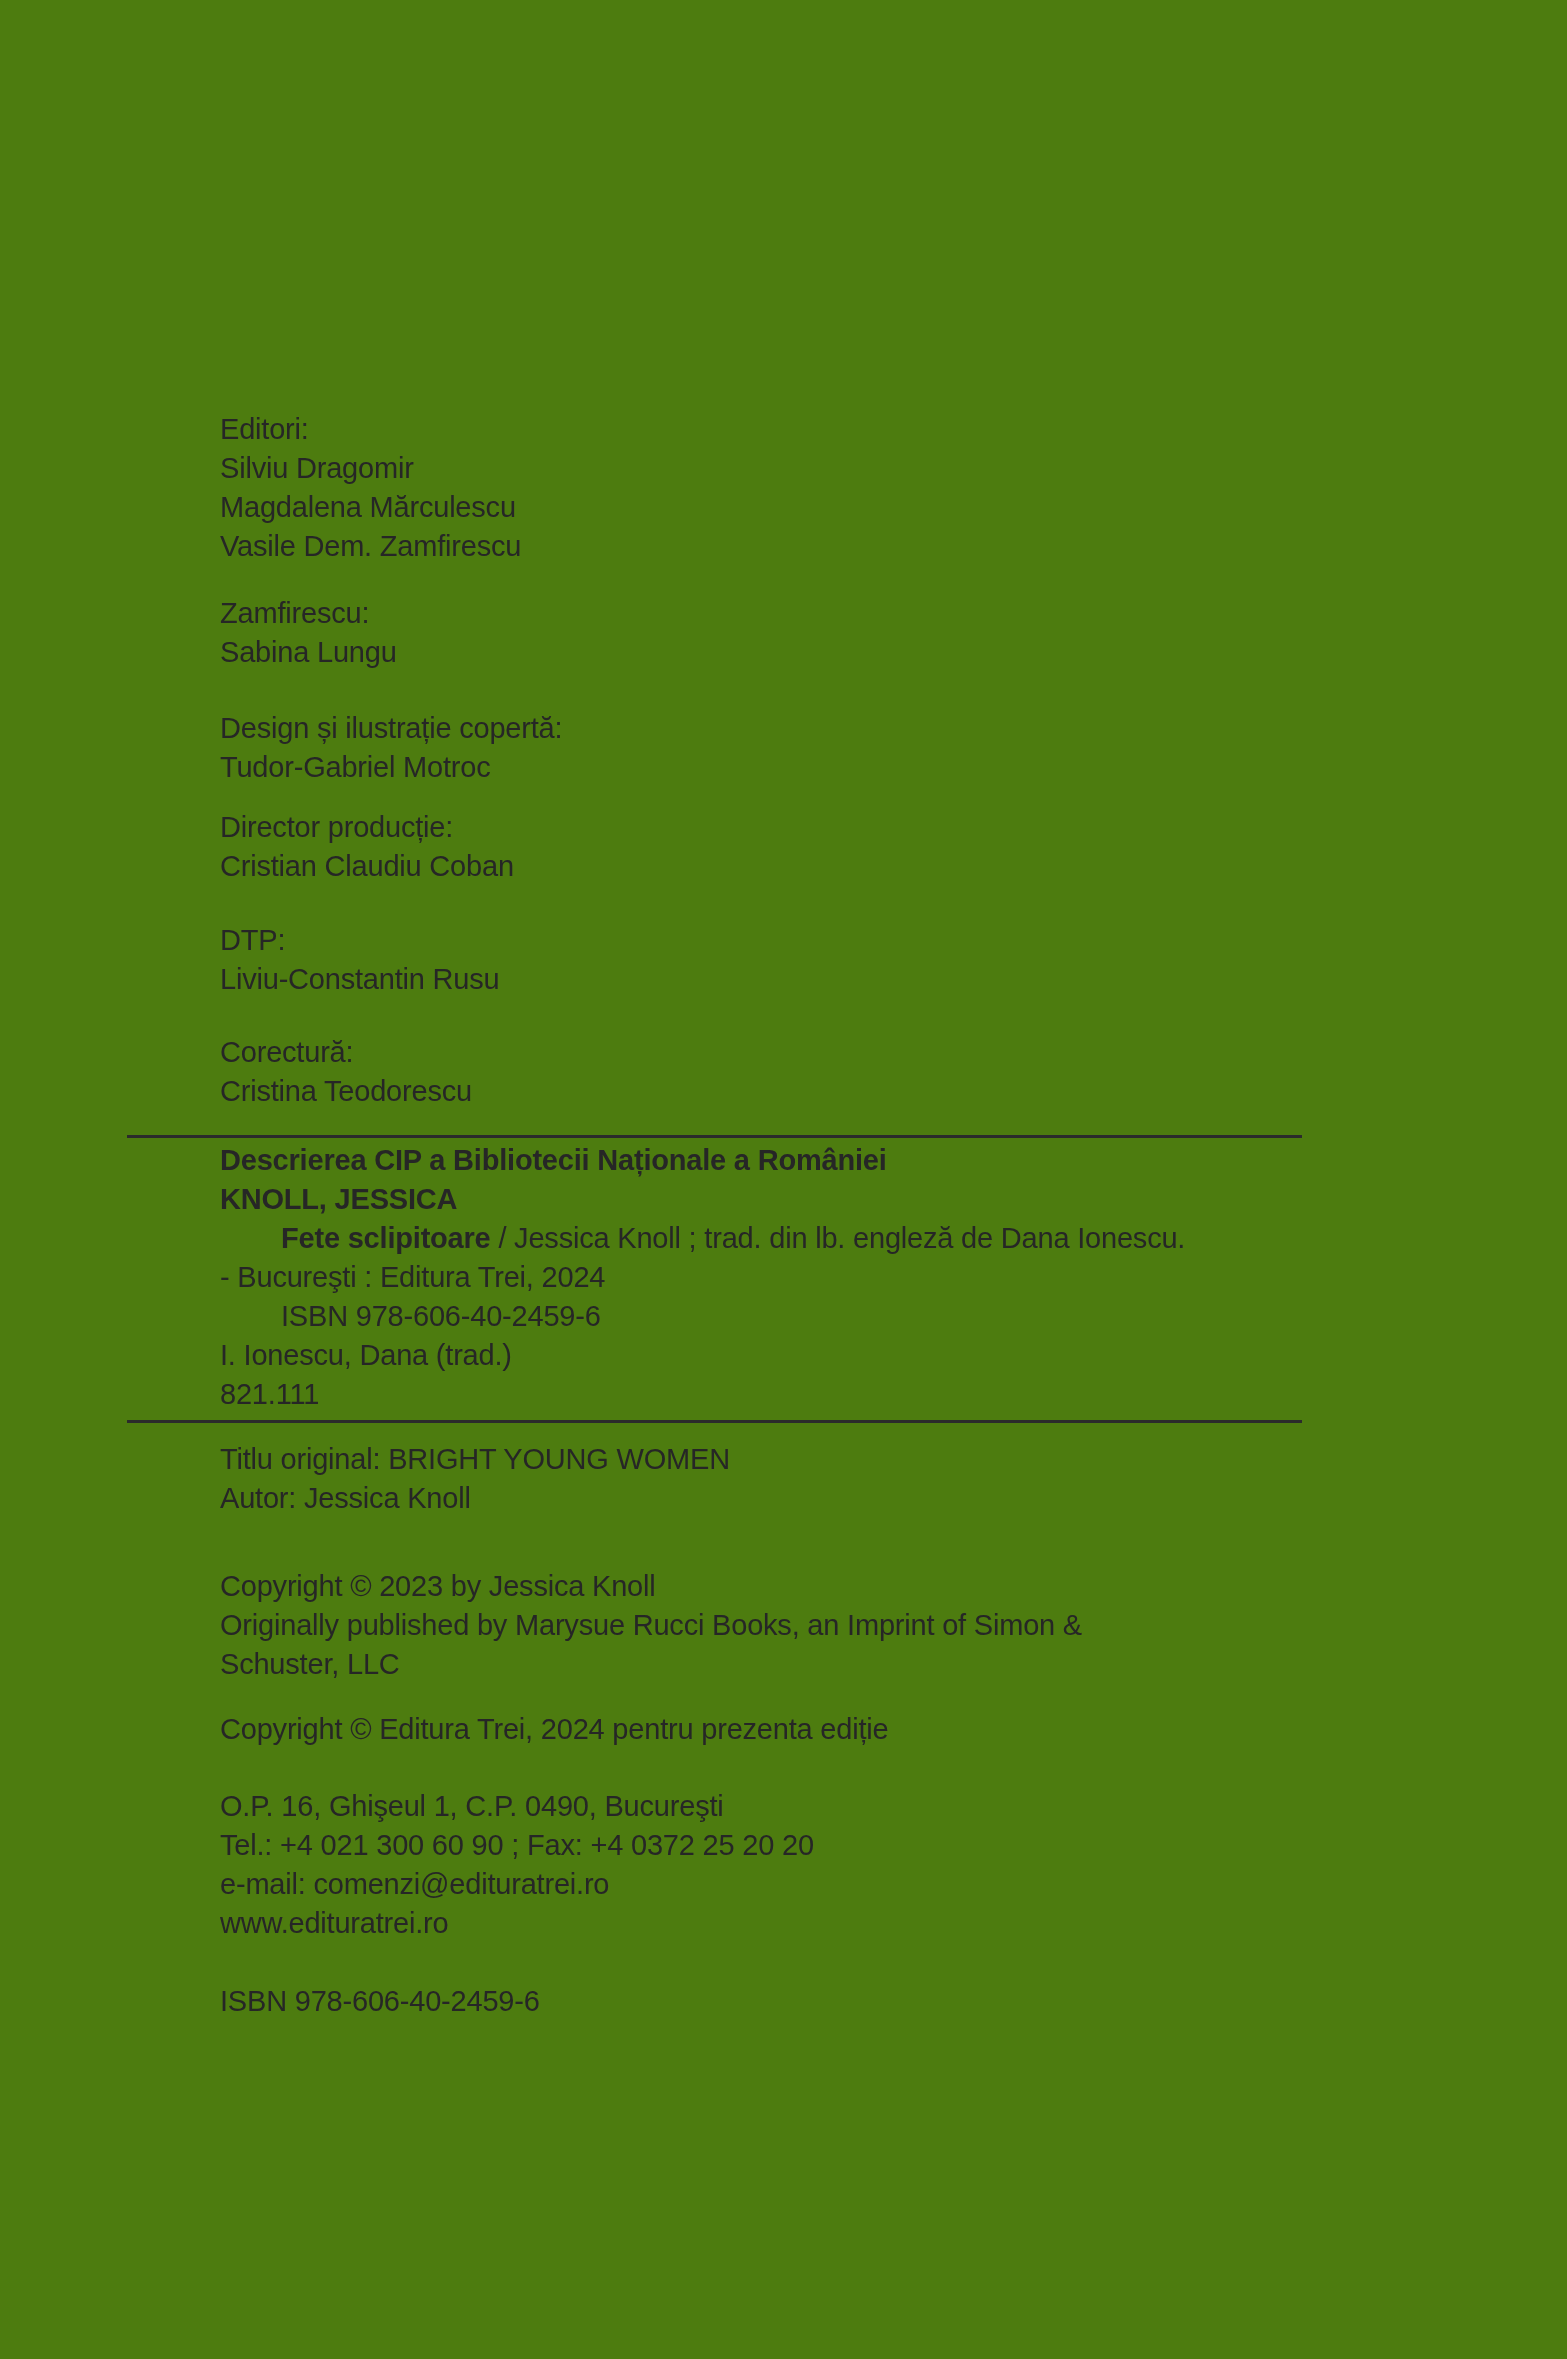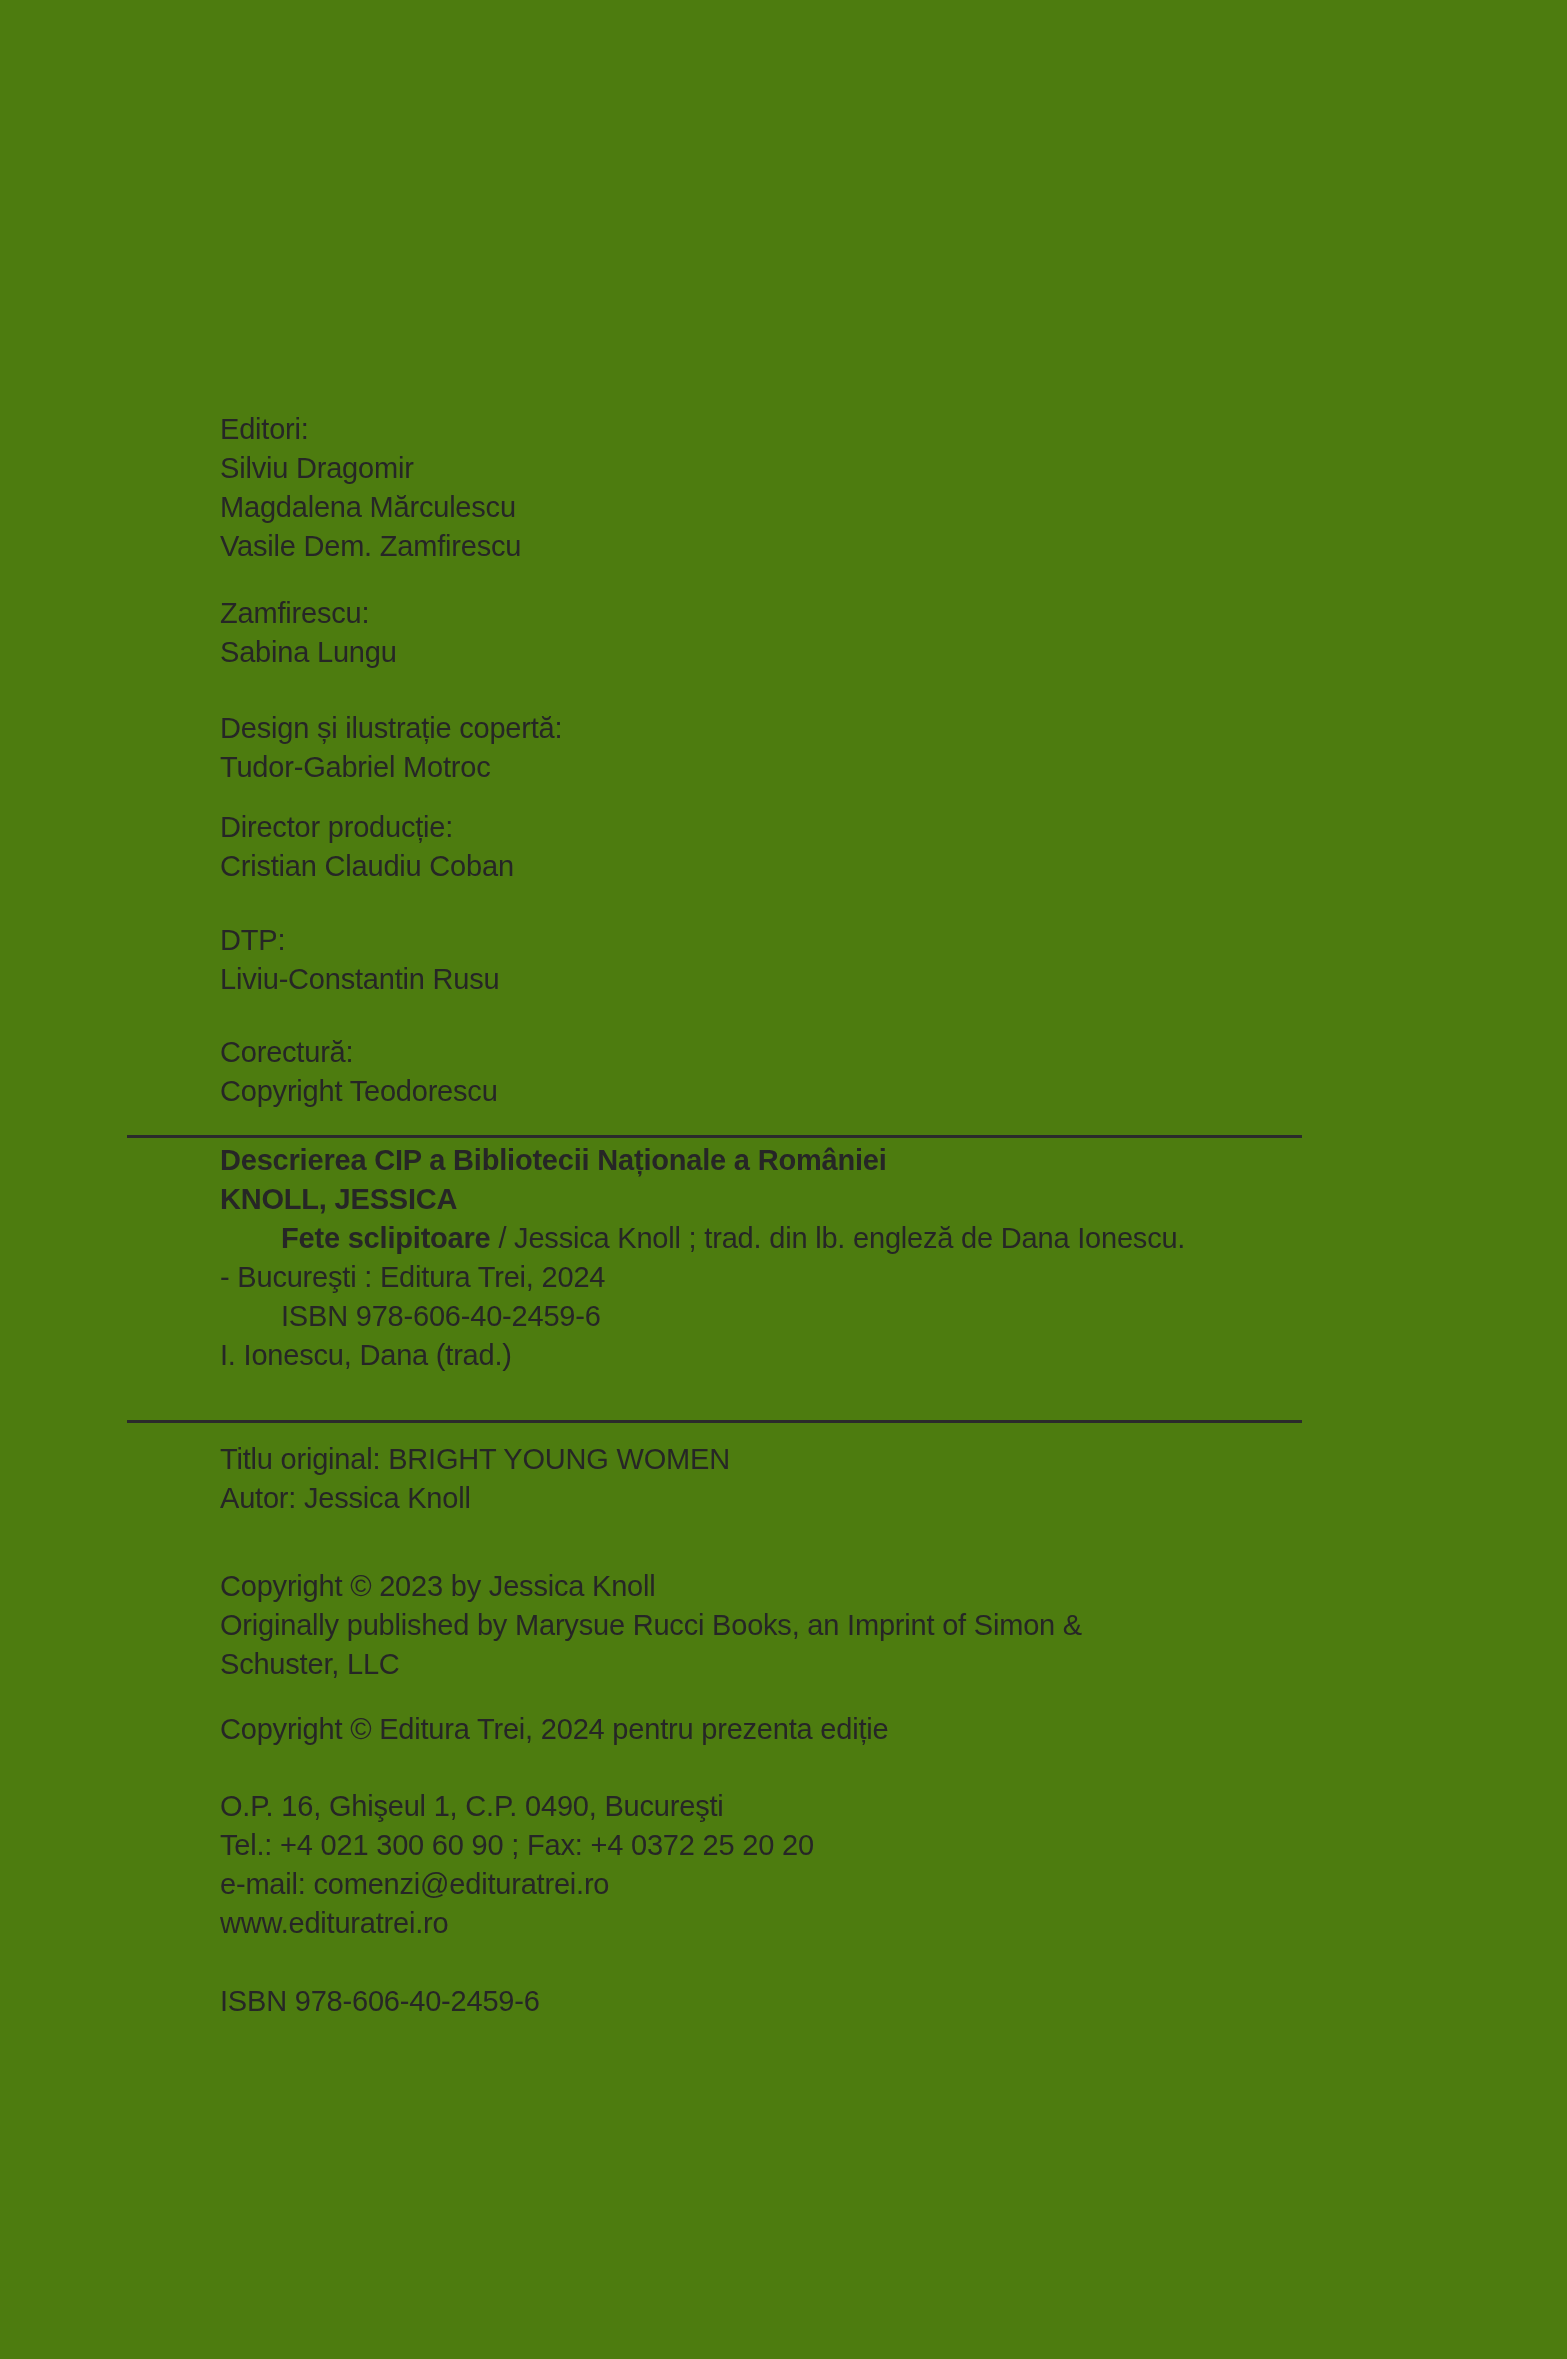--- a/index.html
+++ b/index.html
@@ -88,32 +88,33 @@
     <span class="line">Cristian Claudiu Coban</span>
   </div>
 
   <div class="block" id="b-dtp">
     <span class="line">DTP:</span>
     <span class="line">Liviu-Constantin Rusu</span>
   </div>
 
   <div class="block" id="b-corectura">
     <span class="line">Corectură:</span>
-    <span class="line">Copyright Teodorescu</span>
+    <span class="line">Cristina Teodorescu</span>
   </div>
 
   <div class="rule" id="rule-top"></div>
 
   <div class="block" id="b-cip">
     <span class="line bold">Descrierea CIP a Bibliotecii Naționale a României</span>
     <span class="line bold">KNOLL, JESSICA</span>
     <span class="line indent"><span class="bold">Fete sclipitoare</span><span> / Jessica Knoll ; trad. din lb. engleză de Dana Ionescu.</span></span>
     <span class="line">- Bucureşti : Editura Trei, 2024</span>
     <span class="line indent">ISBN 978-606-40-2459-6</span>
     <span class="line">I. Ionescu, Dana (trad.)</span>
+    <span class="line">821.111</span>
   </div>
 
   <div class="rule" id="rule-bottom"></div>
 
   <div class="block" id="b-original">
     <span class="line">Titlu original: BRIGHT YOUNG WOMEN</span>
     <span class="line">Autor: Jessica Knoll</span>
   </div>
 
   <div class="block" id="b-copyright">

